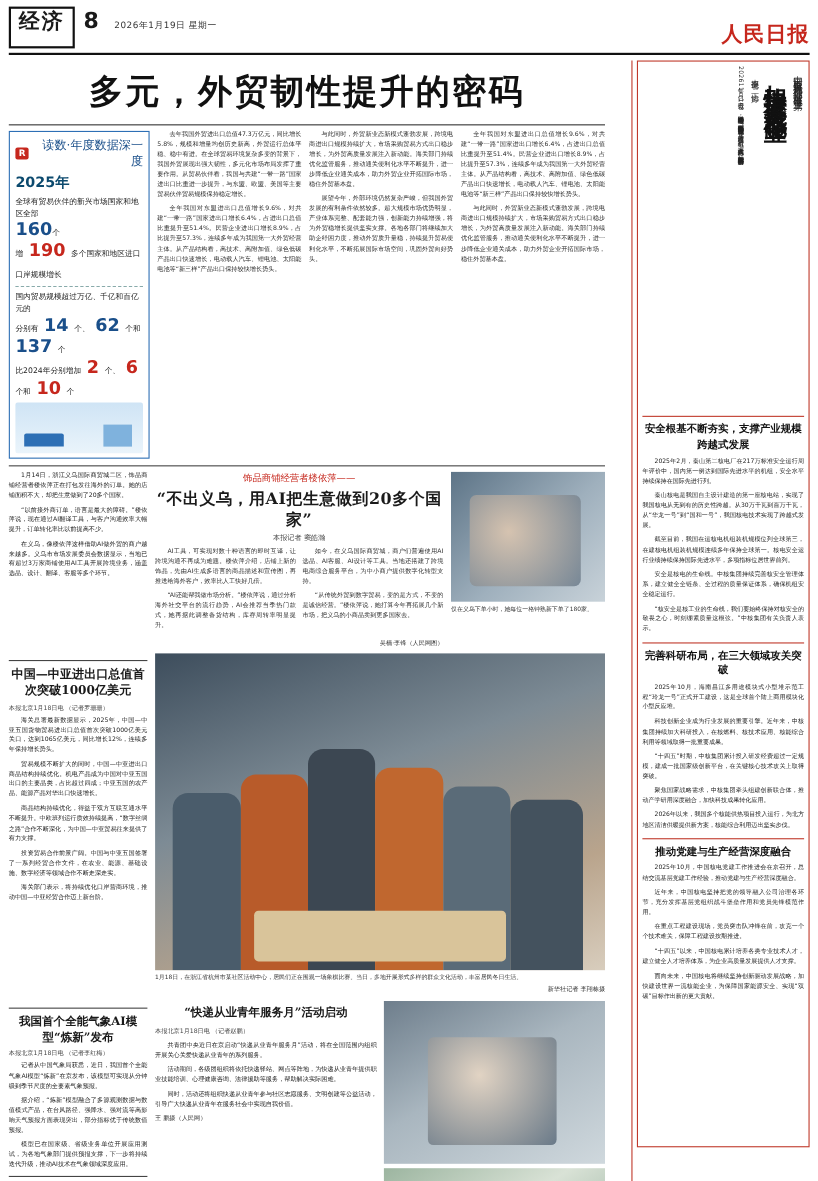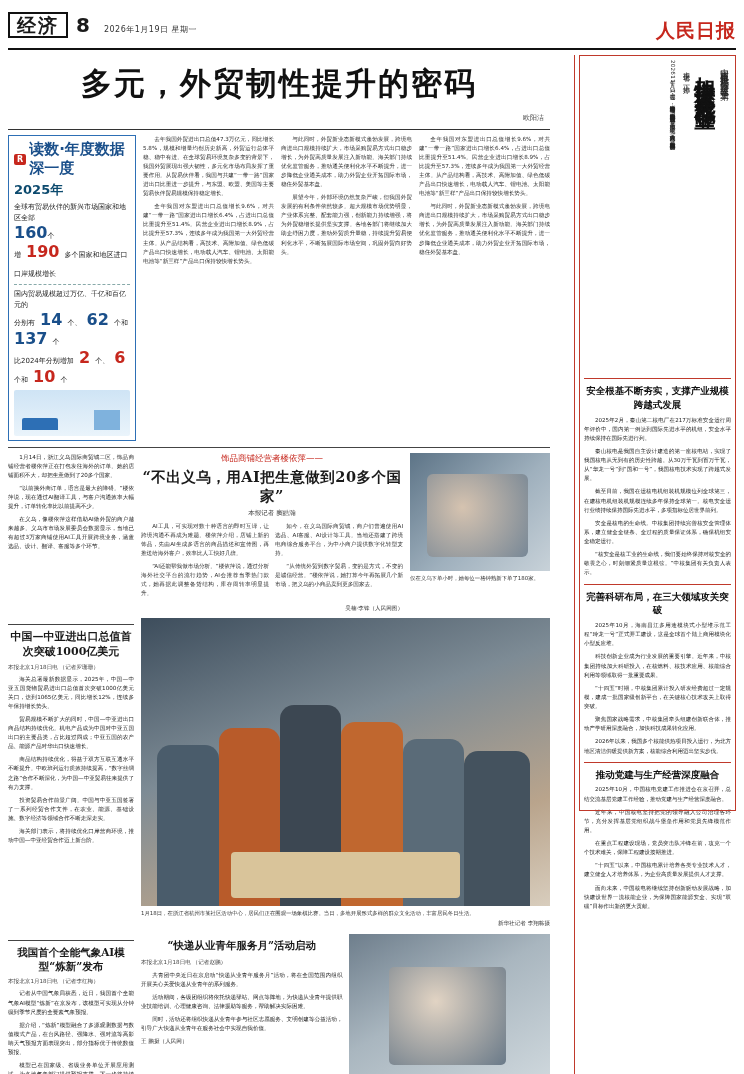--- a/index.html
+++ b/index.html
@@ -14,21 +14,21 @@
   }
   .page { width:744px; height:1074px; position:relative; padding:6px 8px; }
 
   
   .masthead {
     display:flex; align-items:center; justify-content:space-between;
     border-bottom:2px solid #111; padding-bottom:4px; margin-bottom:5px;
   }
   .mh-left { display:flex; align-items:baseline; gap:8px; }
   .mh-box {
-    border:2px solid #111; padding:1px 7px 0; font-size:19px; font-weight:bold;
+    border:2px solid #111; padding:1px 7px 11px; font-size:19px; font-weight:bold;
     letter-spacing:2px; line-height:1.15;
   }
   .mh-num { font-size:20px; font-weight:bold; }
   .mh-date { font-size:8px; color:#333; margin-left:6px; letter-spacing:.5px; }
   .mh-logo { font-size:19px; font-weight:bold; color:#c6271d; letter-spacing:1px;margin-top:12px; }
 
   
   .body-grid { display:flex; gap:24px; height:1028px; }
   .left-col { width:556px; display:flex; flex-direction:column; }
   .right-col { width:166px; border-left:1px solid #c0392b; padding-left:4px; }
@@ -42,21 +42,21 @@
   .hr-thin { border-top:1px solid #333; margin:2px 0 5px; }
 
   
   .top-block { display:flex; gap:7px; }
   .databox { width:128px; border:1px solid #2d6fb5; padding:4px 5px; }
   .databox-hd { display:flex; align-items:center; gap:3px; margin-bottom:3px; }
   .badge-r {
     background:#c6271d; color:#fff; font-size:8px; font-weight:bold;
     padding:1px 3px; border-radius:2px;
   }
-  .databox-title { font-size:15px; font-weight:bold; color:#1a4f8a; }
+  .databox-title { font-size:11px; font-weight:normal; color:#1a4f8a;text-align:right; }
   .databox-year { font-size:13px; font-weight:bold; color:#0c4a6e; margin:2px 0 3px; }
   .db-line { font-size:7px; line-height:1.5; color:#222; }
   .db-big { font-size:16px; font-weight:bold; color:#1a4f8a; }
   .db-big-red { font-size:16px; font-weight:bold; color:#c6271d; }
   .db-sep { border-top:1px dashed #8aa; margin:4px 0; }
   .db-illus { height:46px; margin-top:4px; background:linear-gradient(180deg,#cfe4f5,#eaf4fb); position:relative; border-radius:2px; }
   .db-illus:before{content:"";position:absolute;left:8px;bottom:6px;width:36px;height:12px;background:#2d6fb5;border-radius:2px 2px 0 0;}
   .db-illus:after{content:"";position:absolute;right:10px;bottom:6px;width:26px;height:20px;background:#7fb2dd;}
 
   .cols-3 { flex:1; display:flex; gap:7px; }
@@ -127,21 +127,21 @@
 
   .credit { font-size:5.6px; color:#333; text-align:right; margin-top:3px; }
   .credit-l { font-size:5.6px; color:#333; text-align:left; margin-top:3px; }
 
   .footer-ed {
     border-top:1px solid #444; margin-top:5px; padding-top:3px;
     font-size:6px; color:#333;
   }
 
   
-  .rc-inner { position:relative; height:756px; }
+  .rc-inner { position:relative; height:988px; }
   .vtitle {
     writing-mode:vertical-rl; text-orientation:upright;
     font-family:"DejaVu Serif","Liberation Serif",serif;
     font-weight:bold; font-size:21px; letter-spacing:3px; color:#111;
     line-height:1.05; height:300px;
   }
   .vkicker {
     writing-mode:vertical-rl; text-orientation:upright;
     font-size:8.5px; color:#222; letter-spacing:1.5px; height:176px; margin-top:2px;
   }
@@ -177,21 +177,20 @@
       <span class="mh-date">2026年1月19日 星期一</span>
     </div>
     <div class="mh-logo">人民日报</div>
   </div>
 
   <div class="body-grid">
 
     <div class="left-col">
 
       <div class="headline">多元，外贸韧性提升的密码</div>
-      <div class="byline">欧阳洁</div>
       <div class="hr-thin"></div>
 
       <div class="top-block">
 
         <div class="databox">
           <div class="databox-hd">
             <span class="badge-r">R</span>
             <span class="databox-title">读数·年度数据深一度</span>
           </div>
           <div class="databox-year">2025年</div>

